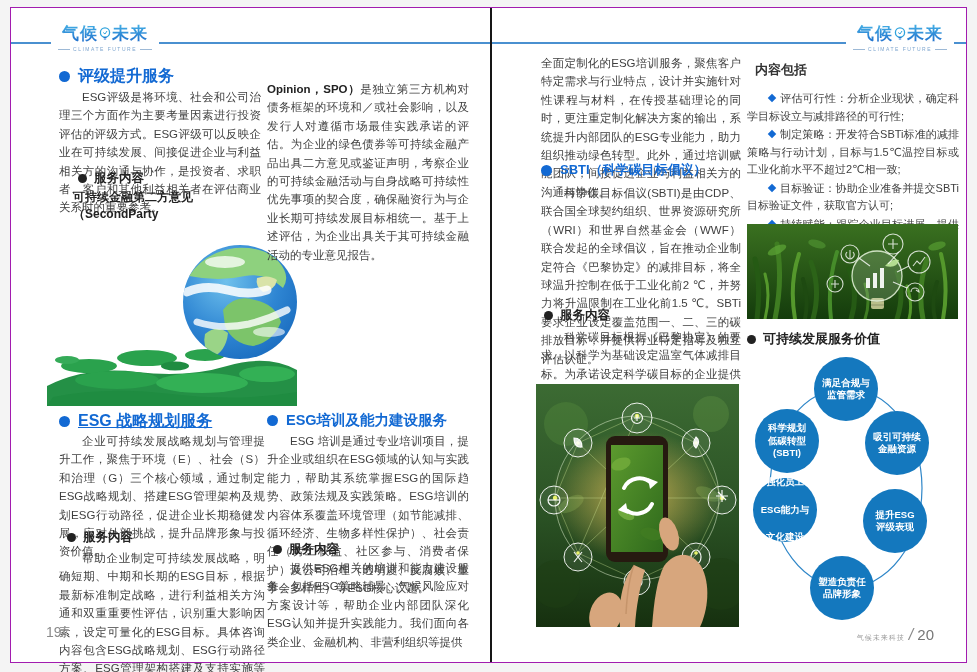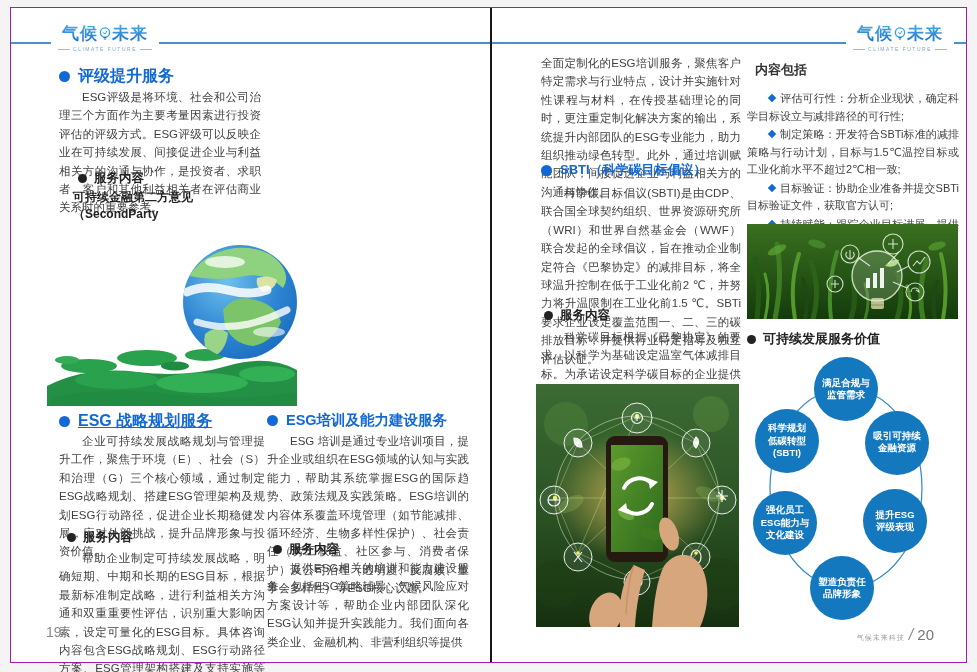--- a/index.html
+++ b/index.html
@@ -136,20 +136,21 @@
         <span class="sec-dot"></span>
         <span>ESG 战略规划服务</span>
       </div>
       <p class="body abs" style="left:48px;top:424px;width:206px;">企业可持续发展战略规划与管理提升工作，聚焦于环境（E）、社会（S）和治理（G）三个核心领域，通过制定ESG战略规划、搭建ESG管理架构及规划ESG行动路径，促进企业长期稳健发展，应对外部挑战，提升品牌形象与投资价值。</p>
       <div class="abs subhead" style="left:56px;top:521px;">
         <span class="sub-dot"></span>
         <span>服务内容</span>
       </div>
       <p class="body abs" style="left:48px;top:541px;width:206px;">帮助企业制定可持续发展战略，明确短期、中期和长期的ESG目标，根据最新标准制定战略，进行利益相关方沟通和双重重要性评估，识别重大影响因素，设定可量化的ESG目标。具体咨询内容包含ESG战略规划、ESG行动路径方案、ESG管理架构搭建及支持实施等等。</p>
 
+      <p class="body noindent abs" style="left:256px;top:72px;width:202px;"><span class="bold-lead">Opinion，SPO）</span><span>是独立第三方机构对债务框架的环境和／或社会影响，以及发行人对遵循市场最佳实践承诺的评估。为企业的绿色债券等可持续金融产品出具二方意见或鉴证声明，考察企业的可持续金融活动与自身战略可持续性优先事项的契合度，确保融资行为与企业长期可持续发展目标相统一。基于上述评估，为企业出具关于其可持续金融活动的专业意见报告。</span></p>
 
       <div class="abs sec-title" style="left:256px;top:403px;width:220px;font-size:14.5px;">
         <span class="sec-dot"></span>
         <span>ESG培训及能力建设服务</span>
       </div>
       <p class="body abs" style="left:256px;top:424px;width:202px;">ESG 培训是通过专业培训项目，提升企业或组织在ESG领域的认知与实践能力，帮助其系统掌握ESG的国际趋势、政策法规及实践策略。ESG培训的内容体系覆盖环境管理（如节能减排、循环经济、生物多样性保护）、社会责任（劳工权益、社区参与、消费者保护）及公司治理（透明度、反腐败、董事会多样性）等ESG核心议题。</p>
       <div class="abs subhead" style="left:262px;top:533px;">
         <span class="sub-dot"></span>
         <span>服务内容</span>
       </div>
@@ -352,25 +353,25 @@
         </svg>
         <div class="node" style="left:67px;top:6px;">
           <span>满足合规与</span>
           <span>监管需求</span>
         </div>
         <div class="node" style="left:8px;top:58px;">
           <span>科学规划</span>
           <span>低碳转型</span>
           <span>(SBTI)</span>
         </div>
-        <div class="node" style="left:118px;top:60px;font-family:Liberation Mono, monospace;">
+        <div class="node" style="left:118px;top:60px;">
           <span>吸引可持续</span>
           <span>金融资源</span>
         </div>
-        <div class="node" style="left:6px;top:140px;">
+        <div class="node" style="left:6px;top:127px;gap:15px;">
           <span>强化员工</span>
           <span>ESG能力与</span>
           <span>文化建设</span>
         </div>
         <div class="node" style="left:116px;top:138px;">
           <span>提升ESG</span>
           <span>评级表现</span>
         </div>
         <div class="node" style="left:63px;top:205px;">
           <span>塑造负责任</span>

